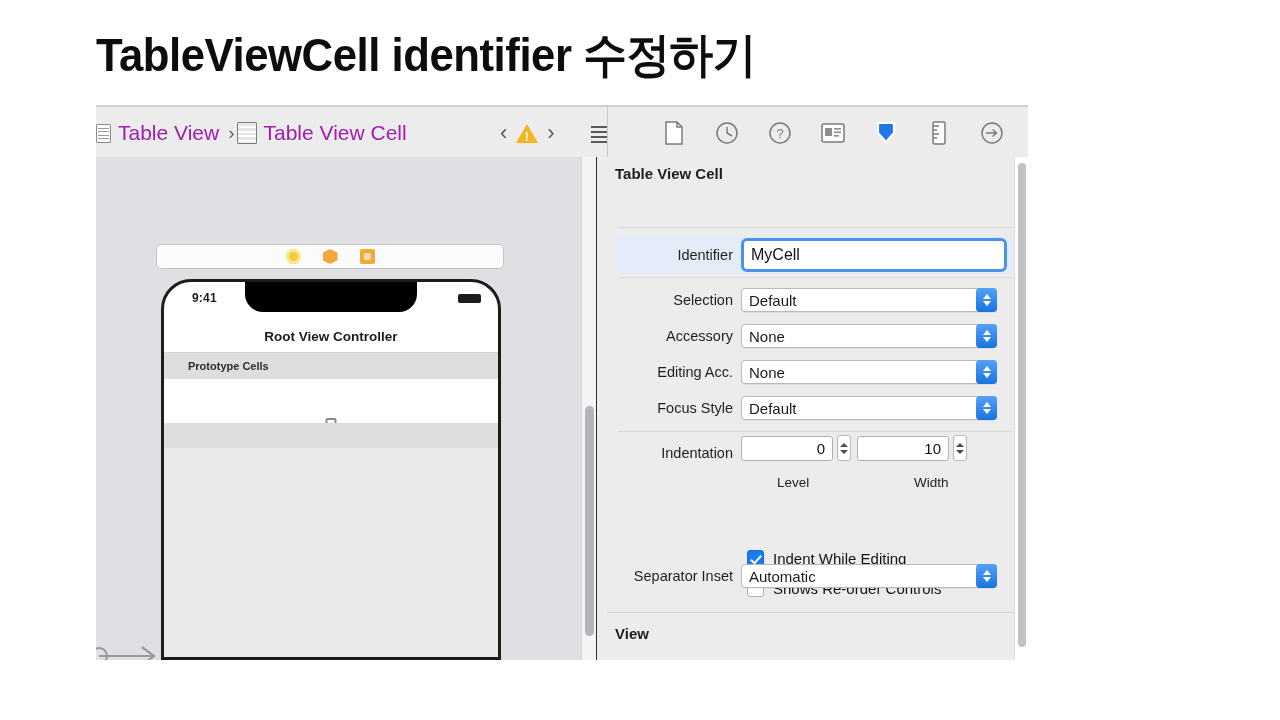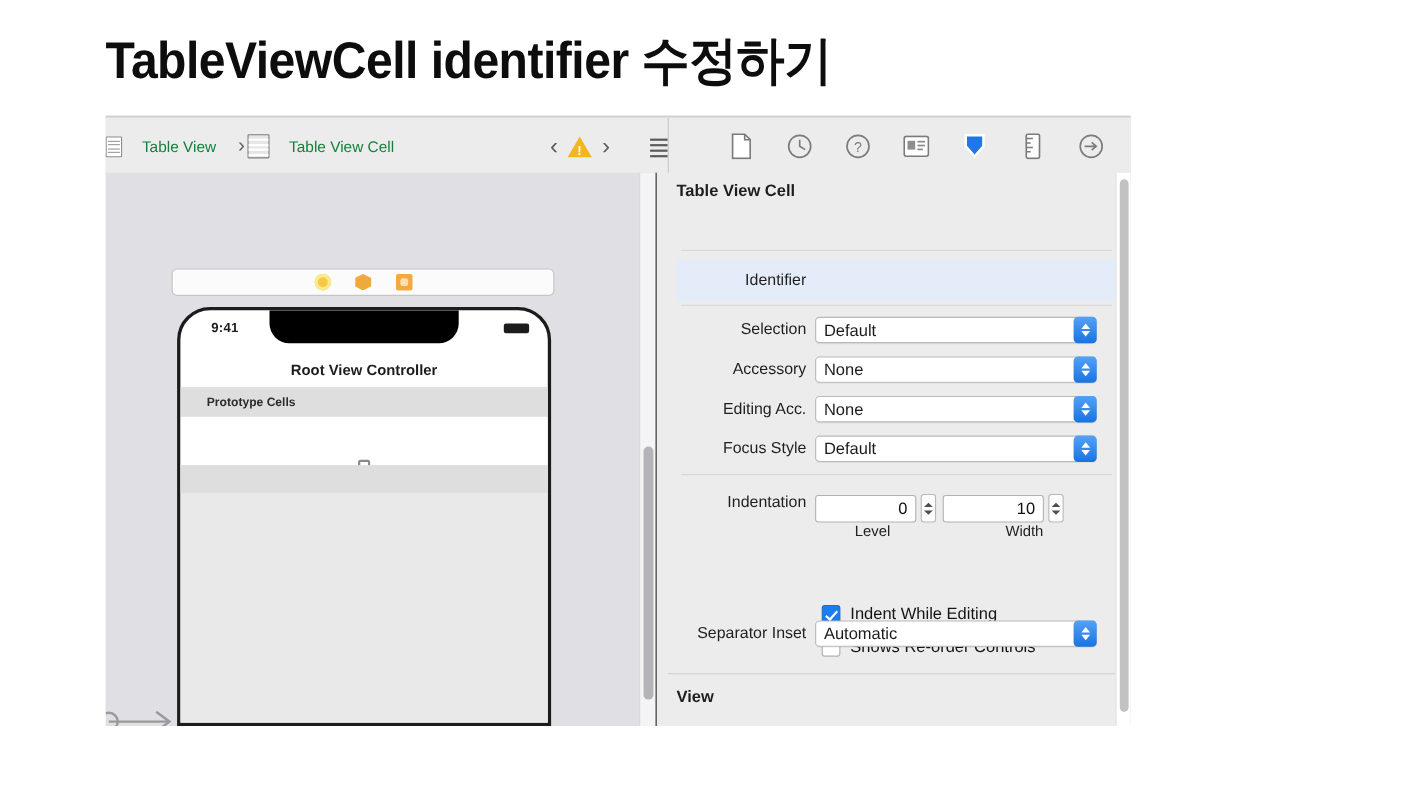--- a/index.html
+++ b/index.html
@@ -133,23 +133,23 @@
     height: 2.2px;
     background: #ffffff;
     display: block;
   }
   .bc-icon-filled i:nth-child(1){ top: 3px; }
   .bc-icon-filled i:nth-child(2){ top: 7.5px; }
   .bc-icon-filled i:nth-child(3){ top: 12px; }
   .bc-icon-filled i:nth-child(4){ top: 16.5px; }
 
   .bc-label {
-    font-size: 14px;
-    color: #15803d;
-    margin: 0 18px;
+    font-size: 21px;
+    color: #a21caf;
+    margin: 0 7px;
     white-space: nowrap;
   }
   .bc-sep {
     font-size: 19px;
     color: #606060;
     margin: 0 2px;
   }
 
   .nav-group {
     position: absolute;
@@ -585,25 +585,25 @@
     left: 12px;
     width: 392px;
     height: 1px;
     background: #d6d6d6;
   }
 
   
   .indent-row {
     position: absolute;
     left: 0;
-    top: 292px;
+    top: 276px;
     width: 404px;
     height: 28px;
     display: flex;
-    align-items: flex-start;
+    align-items: flex-end;
   }
   .stepper-wrap {
     display: flex;
     align-items: center;
     margin-right: 6px;
   }
   .numfield {
     width: 92px;
     height: 25px;
     background: #ffffff;
@@ -843,20 +843,23 @@
 
       <div class="inspector">
 
         <div class="insp-section-title" style="top:8px">Table View Cell</div>
 
 
         <div class="hairline" style="top:70px"></div>
 
         <div class="row-identifier" style="top:79px">
           <div class="row-label">Identifier</div>
+          <div class="textfield-focus">
+            <span class="tf-val">MyCell</span>
+          </div>
         </div>
 
         <div class="hairline" style="top:120px"></div>
 
         <div class="row" style="top:128px">
           <div class="row-label">Selection</div>
           <div class="popup">
             <span class="ptext">Default</span>
             <span class="parrow">
                 <i class="up"></i>

